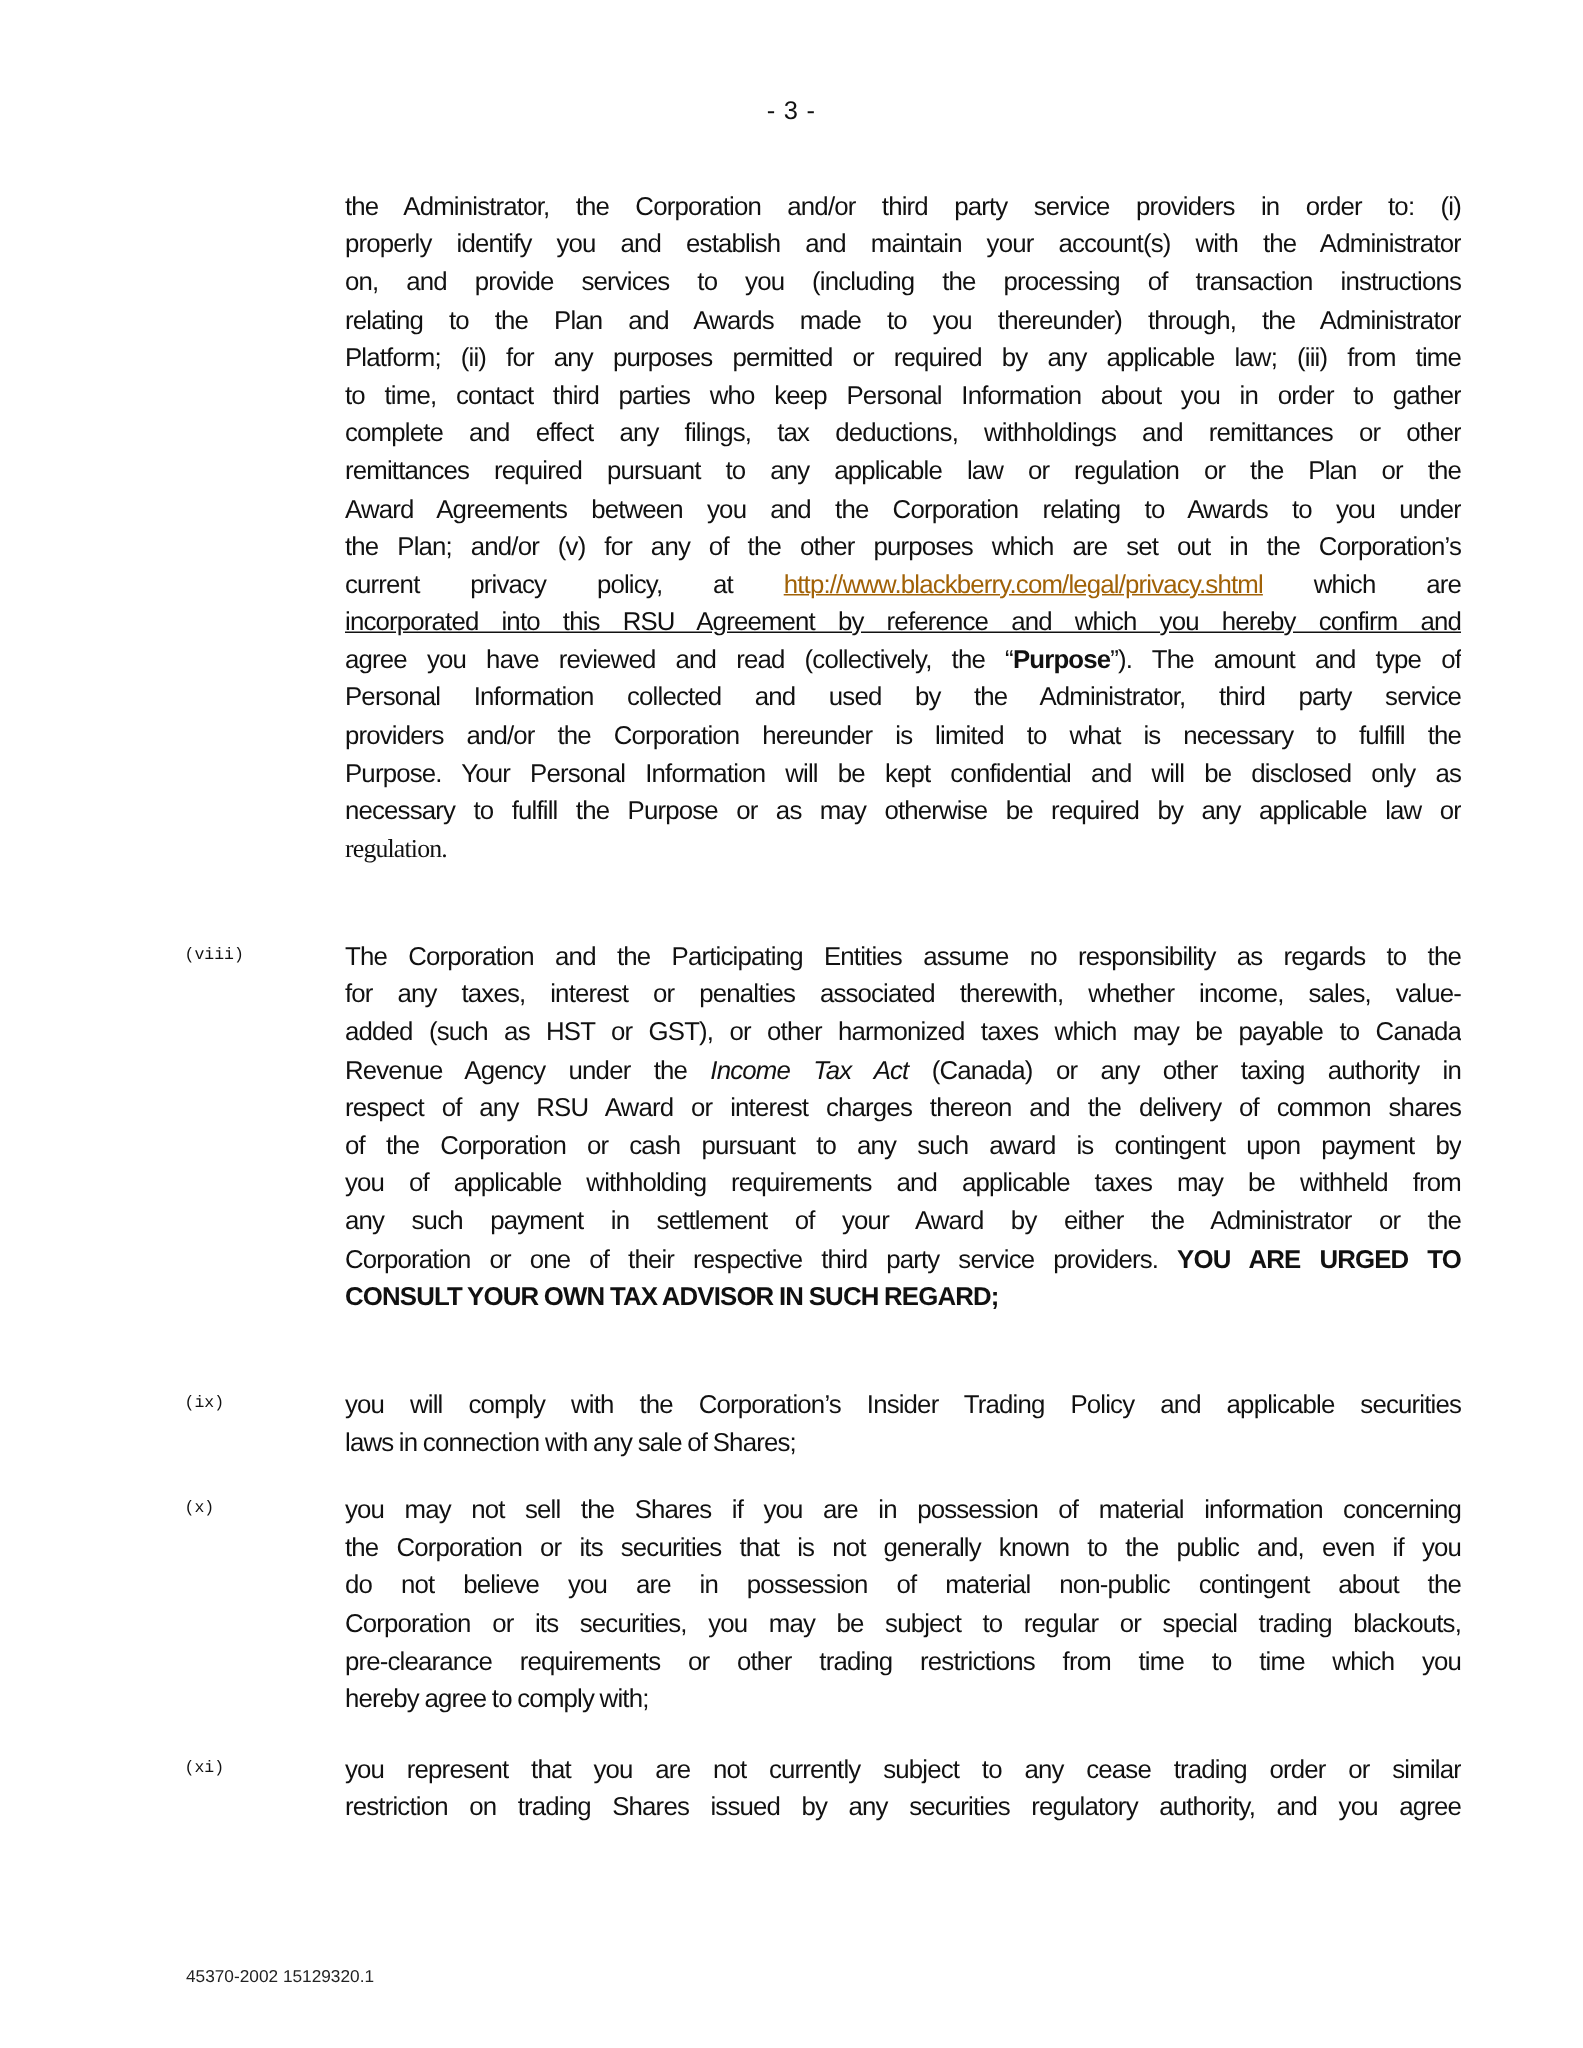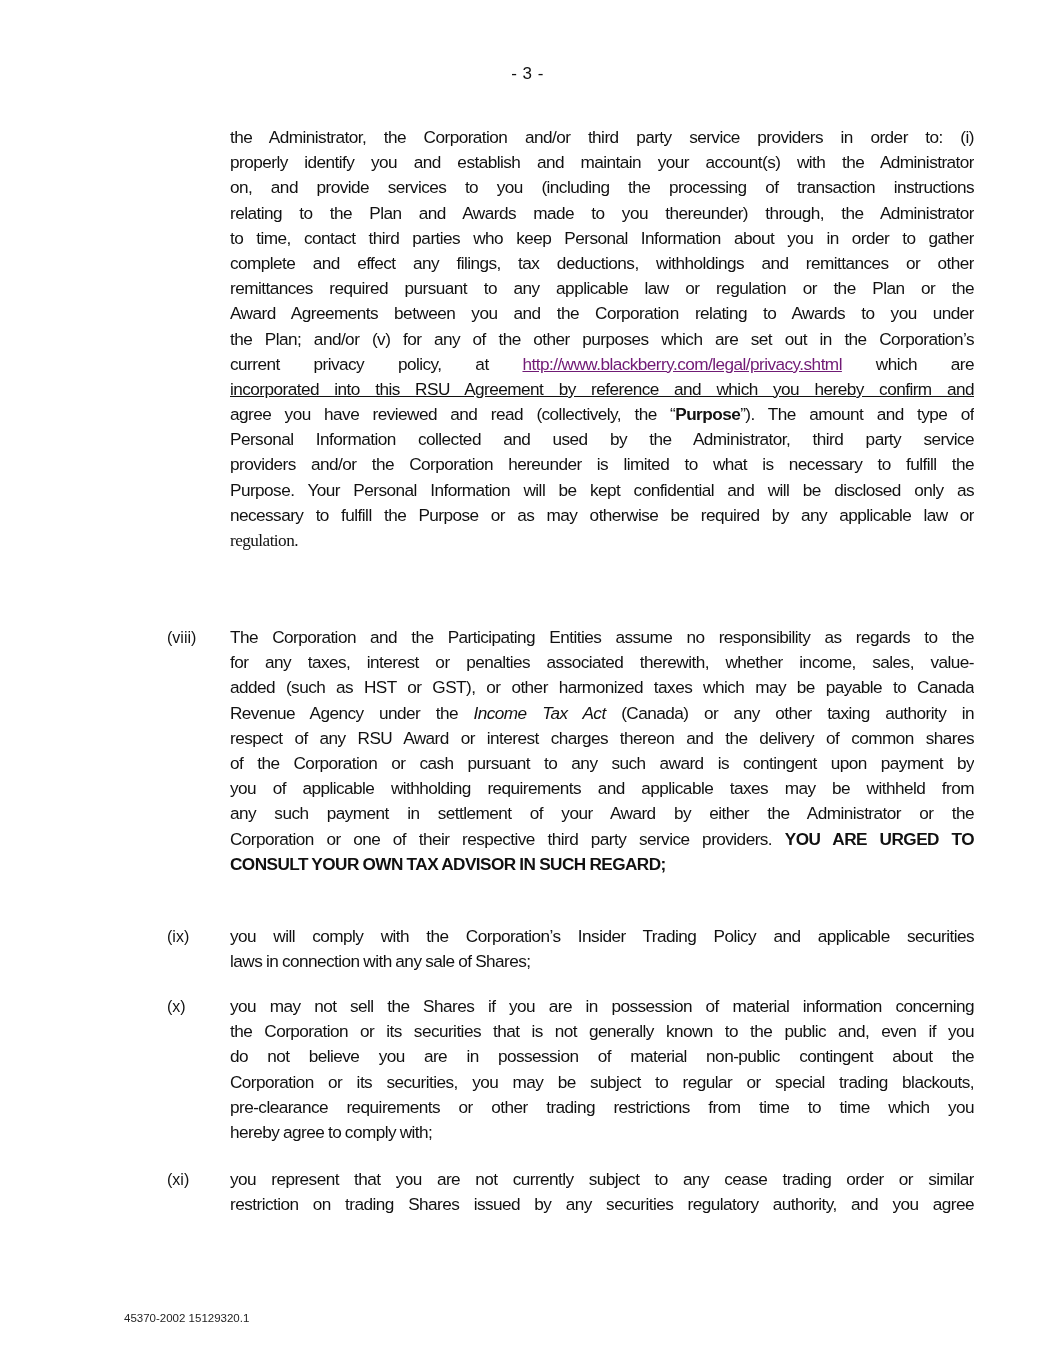--- a/index.html
+++ b/index.html
@@ -5,39 +5,40 @@
   html, body { margin: 0; padding: 0; background: #ffffff; }
   body { width: 1055px; height: 1365px; position: relative; overflow: hidden;
          font-family: "Liberation Sans Narrow", "Liberation Sans", sans-serif; color: #111; }
   .page-num { position: absolute; top: 64px; left: 0; width: 1055px; text-align: center;
               font-family: "Liberation Sans", sans-serif; font-size: 17px; letter-spacing: 0.5px; }
   .block { position: absolute; left: 187px; width: 744px; margin-left: 43px; }
   .line { display: block; height: 25.2px; line-height: 25.2px; font-size: 17.2px;
           white-space: nowrap; font-family: "Liberation Sans", sans-serif;
           transform-origin: left center; }
   .j { text-align: justify; text-align-last: justify; white-space: normal; overflow: hidden; }
-  .label { position: absolute; left: 123px; font-size: 16px; line-height: 25.2px;
-           font-family: Liberation Sans, sans-serif; margin-left: 44px; }
+  .label { position: absolute; left: 123px; font-size: 11px; line-height: 25.2px;
+           font-family: Liberation Mono, monospace; }
   .cond { letter-spacing: -0.55px; word-spacing: -0.5px; }
   b { font-weight: bold; }
   i { font-style: italic; }
-  a { color: #701a75; text-decoration: underline; }
+  a { color: #a16207; text-decoration: underline; }
   .footer { position: absolute; left: 124px; top: 1312px; font-size: 11.5px;
             font-family: "Liberation Sans", sans-serif; color: #222; }
 </style>
 </head>
 <body>
 
 <div class="page-num">- 3 -</div>
 
 <div class="block" style="top:125px;">
   <span class="line j cond" style="white-space: nowrap; display: block;">the Administrator, the Corporation and/or third party service providers in order to: (i)</span>
   <span class="line j cond" style="white-space: nowrap; display: block;">properly identify you and establish and maintain your account(s) with the Administrator</span>
   <span class="line j cond" style="white-space: nowrap; display: block;">on, and provide services to you (including the processing of transaction instructions</span>
   <span class="line j cond" style="white-space: nowrap; display: block;">relating to the Plan and Awards made to you thereunder) through, the Administrator</span>
+  <span class="line j cond" style="white-space: nowrap; display: block;">Platform; (ii) for any purposes permitted or required by any applicable law; (iii) from time</span>
   <span class="line j cond" style="white-space: nowrap; display: block;">to time, contact third parties who keep Personal Information about you in order to gather</span>
   <span class="line j cond" style="white-space: nowrap; display: block;">complete and effect any filings, tax deductions, withholdings and remittances or other</span>
   <span class="line j cond" style="white-space: nowrap; display: block;">remittances required pursuant to any applicable law or regulation or the Plan or the</span>
   <span class="line j cond" style="white-space: nowrap; display: block;">Award Agreements between you and the Corporation relating to Awards to you under</span>
   <span class="line j cond" style="white-space: nowrap; display: block;">the Plan; and/or (v) for any of the other purposes which are set out in the Corporation’s</span>
   <span class="line j cond" style="white-space: nowrap; display: block;"><span>current privacy policy, at</span> <a>http://www.blackberry.com/legal/privacy.shtml</a> <span>which are</span></span>
   <span class="line j cond" style="white-space: nowrap; display: block; text-decoration: underline;">incorporated into this RSU Agreement by reference and which you hereby confirm and</span>
   <span class="line j cond" style="white-space: nowrap; display: block;"><span>agree you have reviewed and read (collectively, the “</span><b>Purpose</b><span>”). The amount and type of</span></span>
   <span class="line j cond" style="white-space: nowrap; display: block;">Personal Information collected and used by the Administrator, third party service</span>
   <span class="line j cond" style="white-space: nowrap; display: block;">providers and/or the Corporation hereunder is limited to what is necessary to fulfill the</span>

